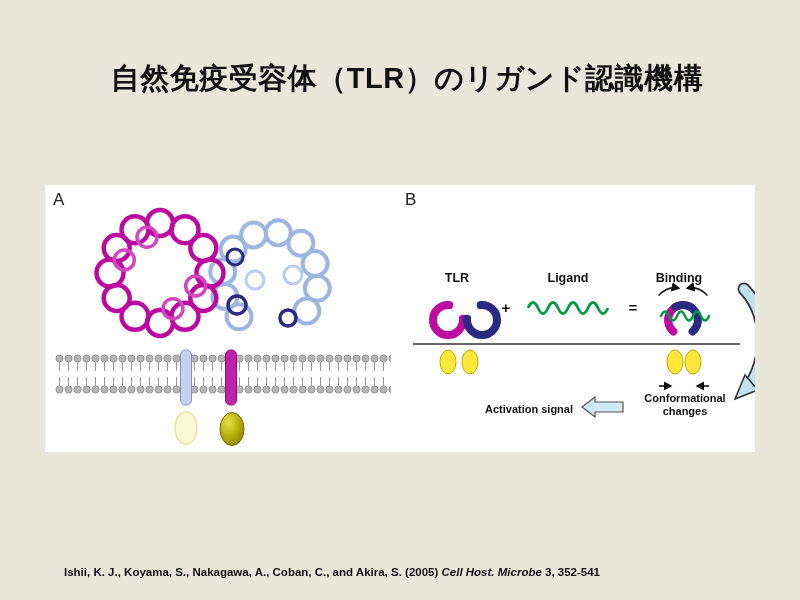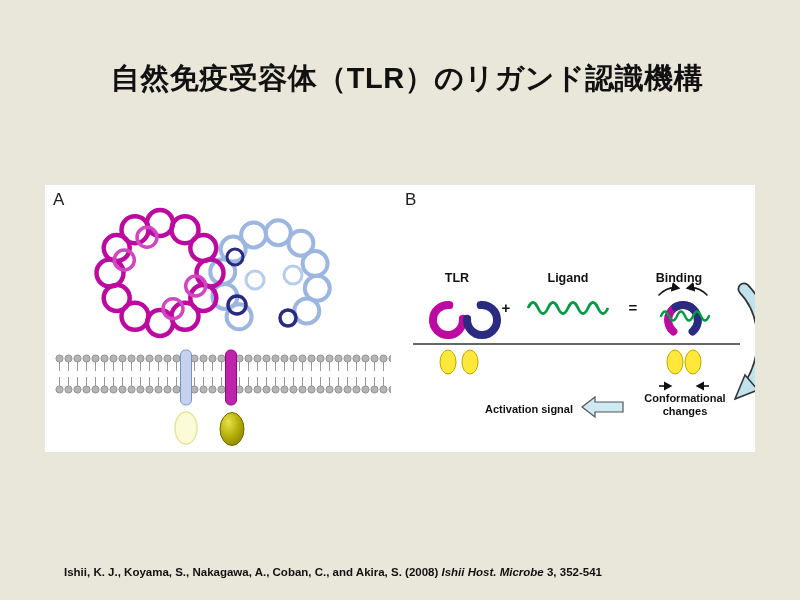--- a/index.html
+++ b/index.html
@@ -135,16 +135,16 @@
         <g>
           <path d="M 699 104 C 722 128, 724 170, 705 200" stroke="#333" stroke-width="13" fill="none" stroke-linecap="round"></path>
           <path d="M 699 104 C 722 128, 724 170, 705 200" stroke="#bfe2ec" stroke-width="9.5" fill="none" stroke-linecap="round"></path>
           <polygon points="690,214 713,205 700,190" fill="#bfe2ec" stroke="#333" stroke-width="1.5"></polygon>
         </g>
       </g>
     </svg>
   </div>
 
   <div class="citation">
-    <span>Ishii, K. J., Koyama, S., Nakagawa, A., Coban, C., and Akira, S. (2008) </span><i>Ishii Host. Microbe</i><span> 3, 352-541</span>
+    <span>Ishii, K. J., Koyama, S., Nakagawa, A., Coban, C., and Akira, S. (2005) </span><i>Cell Host. Microbe</i><span> 3, 352-541</span>
   </div>
 
 </div>
 
 </body></html>

